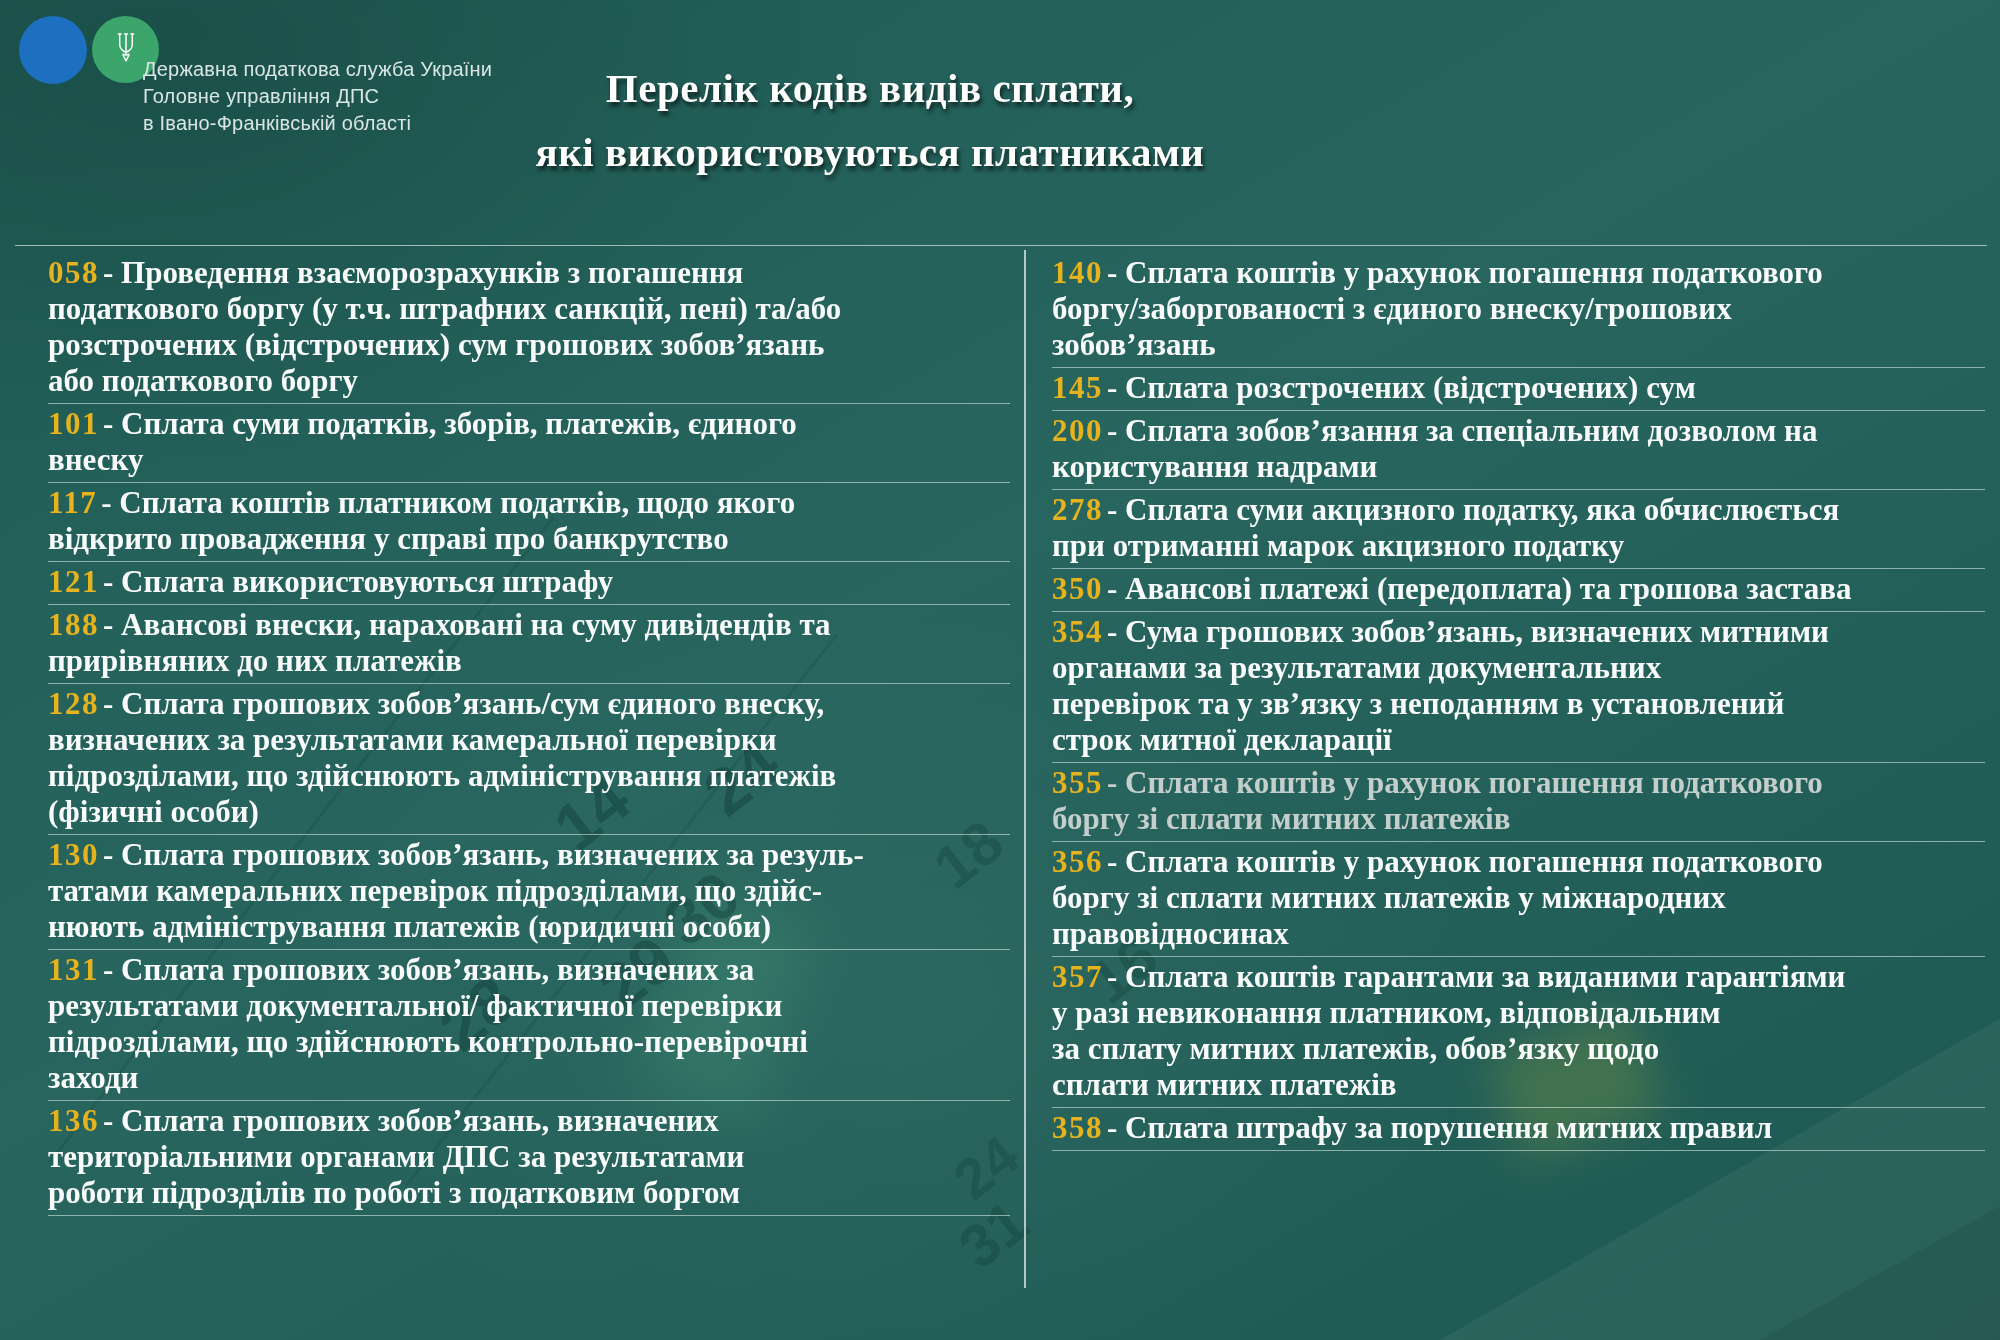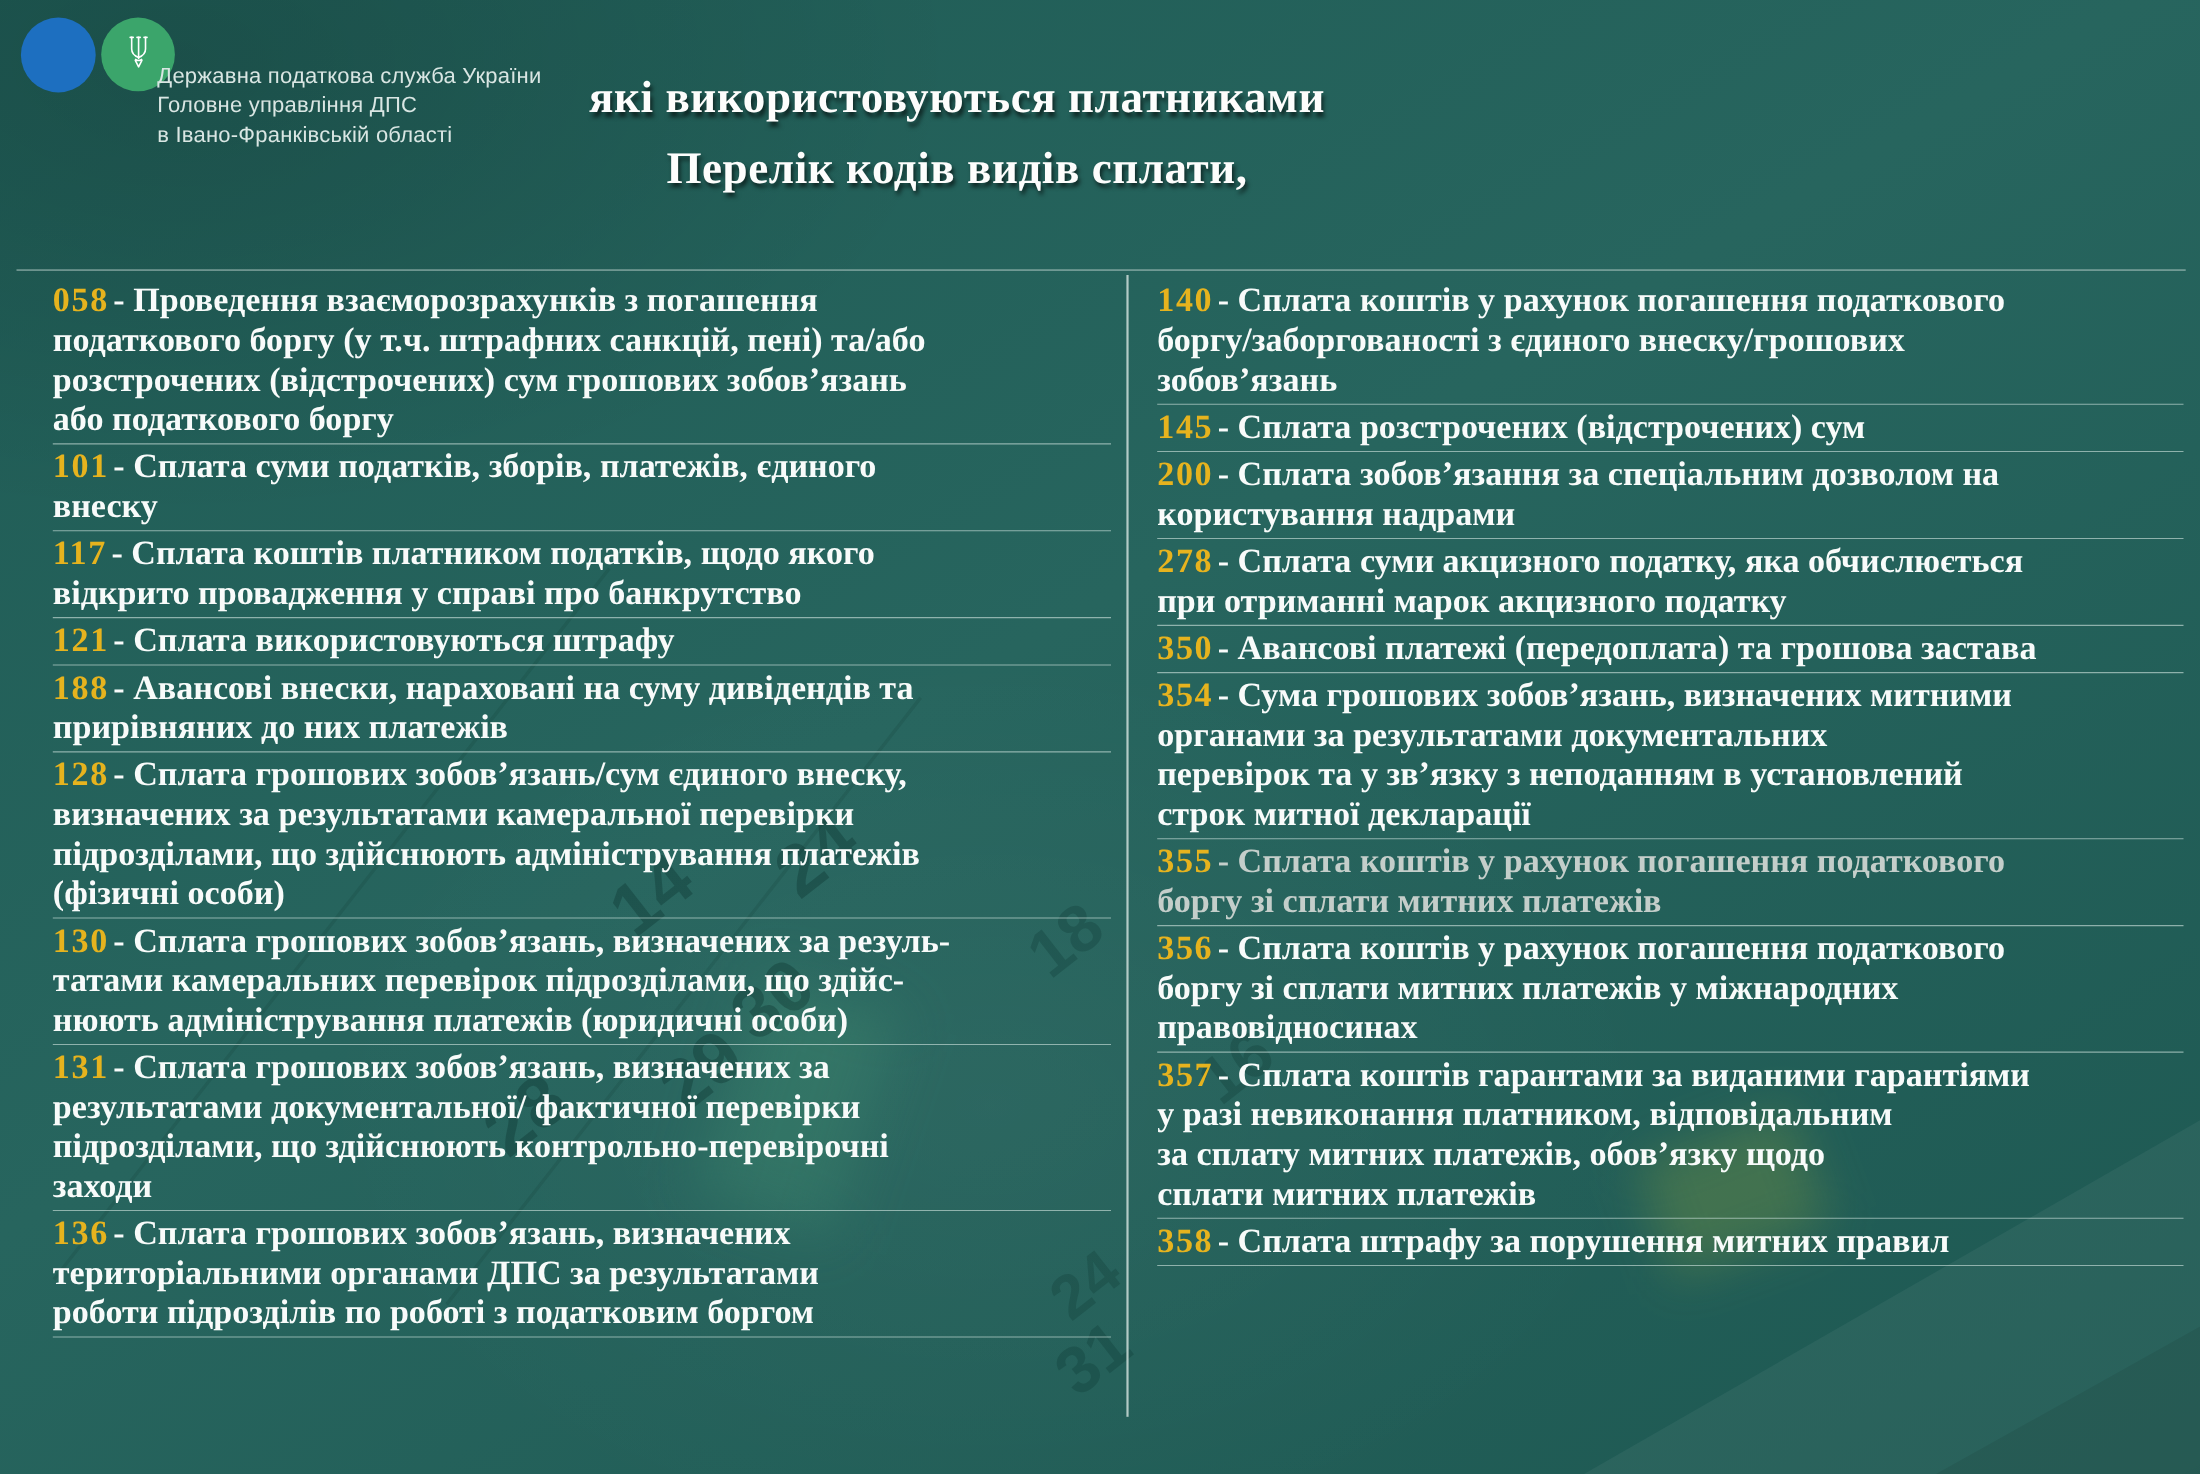--- a/index.html
+++ b/index.html
@@ -143,22 +143,22 @@
     </div>
   </div>
 
   <div class="org">
     <div>Державна податкова служба України</div>
     <div>Головне управління ДПС</div>
     <div>в Івано-Франківській області</div>
   </div>
 
   <div class="title">
+    <div>Перелік кодів видів сплати,</div>
     <div>які використовуються платниками</div>
-    <div>Перелік кодів видів сплати,</div>
   </div>
 
   <div class="top-rule"></div>
   <div class="v-divider"></div>
 
   <div class="col col-left">
     <div class="item">
       <span class="code">058</span><span class="desc">- Проведення взаєморозрахунків з погашення
 податкового боргу (у т.ч. штрафних санкцій, пені) та/або
 розстрочених (відстрочених) сум грошових зобов’язань

